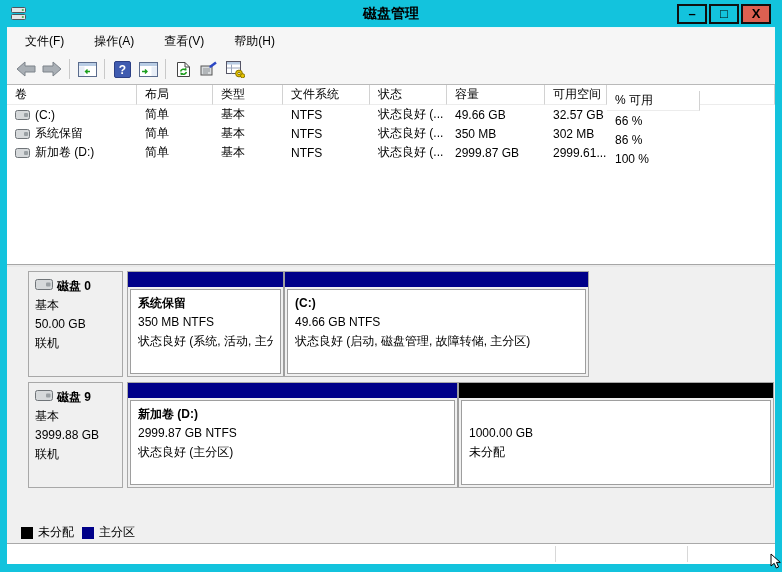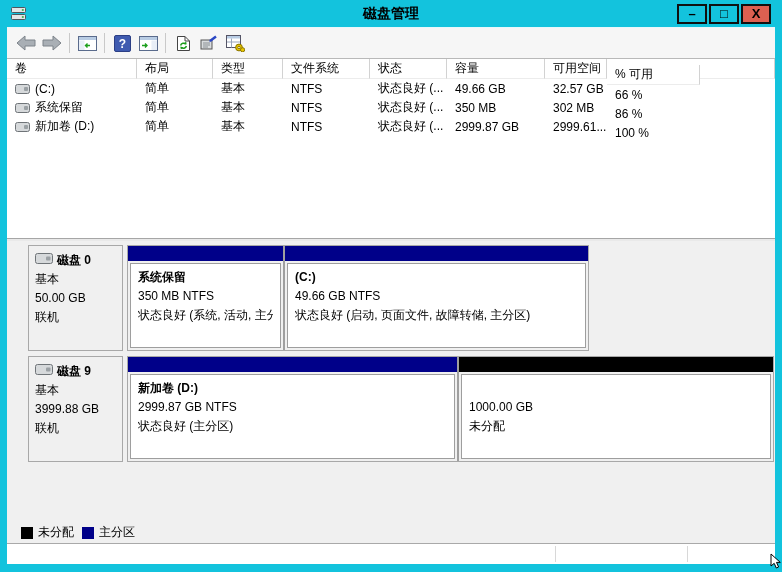--- a/index.html
+++ b/index.html
@@ -81,20 +81,26 @@
     <span class="title">磁盘管理</span>
     <div class="win-buttons">
       <div class="win-btn">–</div>
       <div class="win-btn">□</div>
       <div class="win-btn close" style="background: rgb(221, 96, 81);">X</div>
     </div>
   </div>
 
   <div class="content">
 
+    <div class="menubar">
+      <span class="menu-item">文件(F)</span>
+      <span class="menu-item">操作(A)</span>
+      <span class="menu-item">查看(V)</span>
+      <span class="menu-item">帮助(H)</span>
+    </div>
 
     <div class="toolbar">
       <span class="tb-btn">
         <svg width="20" height="16" viewBox="0 0 20 16">
             <path d="M9 1 L1 8 L9 15 V11 H19 V5 H9 Z" fill="#a9afb5" stroke="#7d838a"></path>
           </svg>
       </span>
       <span class="tb-btn">
         <svg width="20" height="16" viewBox="0 0 20 16">
             <path d="M11 1 L19 8 L11 15 V11 H1 V5 H11 Z" fill="#a9afb5" stroke="#7d838a"></path>
@@ -252,21 +258,21 @@
               <div class="pline pt-title">系统保留</div>
               <div class="pline">350 MB NTFS</div>
               <div class="pline">状态良好 (系统, 活动, 主分区)</div>
             </div>
           </div>
           <div class="part p-c">
             <div class="stripe" style="background: rgb(0, 0, 137);"></div>
             <div class="pbody">
               <div class="pline pt-title">(C:)</div>
               <div class="pline">49.66 GB NTFS</div>
-              <div class="pline">状态良好 (启动, 页面文件, 故障转储, 主分区)</div>
+              <div class="pline">状态良好 (启动, 磁盘管理, 故障转储, 主分区)</div>
             </div>
           </div>
         </div>
       </div>
 
       <div class="disk-row d1">
         <div class="disk-label">
           <div class="dname">
             <span>
               <svg width="18" height="11" viewBox="0 0 18 11">

